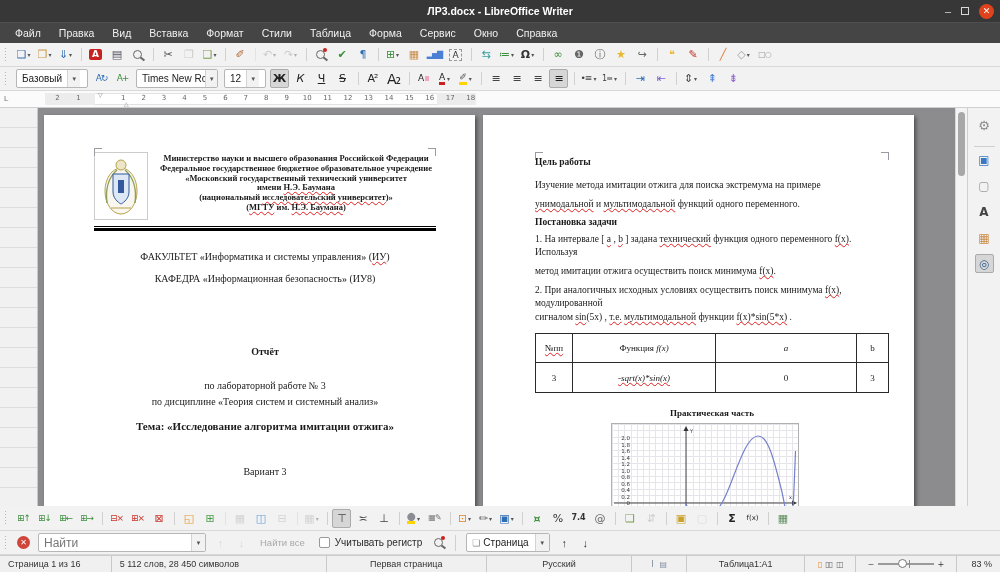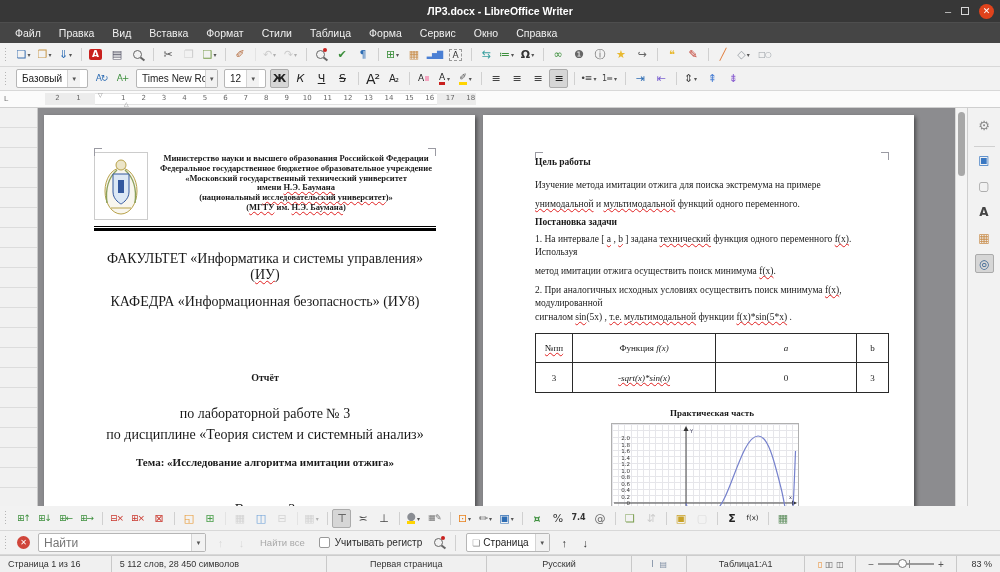--- a/index.html
+++ b/index.html
@@ -70,21 +70,21 @@
   .cmark.tl{border-left:1px solid #9a9aa2;border-top:1px solid #9a9aa2}
   .cmark.tr{border-right:1px solid #9a9aa2;border-top:1px solid #9a9aa2}
   .err{text-decoration:underline wavy #e02020;text-decoration-thickness:1px;text-decoration-skip-ink:none}
   .ital{font-style:italic}
 
   
   .hdr{display:flex;gap:8px}
   .hdr-logo{width:54px;height:68px;border:1px solid #ccc;display:flex;align-items:center;justify-content:center;flex:none}
   .hdr-text{flex:1;text-align:center;font-weight:700;font-size:8.5px;line-height:9.8px;padding-top:2px}
   .hdr-rule{margin-top:6px;height:5px;background:linear-gradient(#000 0 1px,#fff 1px 2px,#000 2px 5px)}
-  .dl-line{text-align:center;font-size:14px}
+  .dl-line{text-align:center;font-size:10px}
   .l-fac{margin-top:20px}
   .l-kaf{margin-top:11px}
   .l-otchet{margin-top:62px;font-weight:600;font-size:10px}
   .l-lab{margin-top:23px}
   .l-disc{margin-top:5px}
   .l-tema{margin-top:13px;font-weight:700;font-size:11px}
   .l-variant{margin-top:34px}
 
   
   .rhead{font-weight:700;font-size:9.5px}
@@ -378,26 +378,26 @@
           <span class="g" style="color:#222;letter-spacing:0" data-k="und">Ч</span>
 
         </span>
 
         <span class="tbi">
           <span class="g" style="color:#222;letter-spacing:0" data-k="strike">S</span>
 
         </span>
 
         <span class="tbi" data-sep="1">
-          <span class="g" style="color:#222;font-size:14px">A²</span>
-
-        </span>
-
-        <span class="tbi">
-          <span class="g" style="color:#222;font-size:10px">A₂</span>
+          <span class="g" style="color:#222;font-size:11px">A²</span>
+
+        </span>
+
+        <span class="tbi">
+          <span class="g" style="color:#222;font-size:14px">A₂</span>
 
         </span>
 
         <span class="tbi" data-sep="1">
           <span class="g" style="color:#222;font-size:9px;letter-spacing:0" data-k="erase">A</span>
 
         </span>
 
         <span class="tbi">
           <span class="g" style="color:#222;font-size:9px;letter-spacing:0" data-k="fc">A</span>

